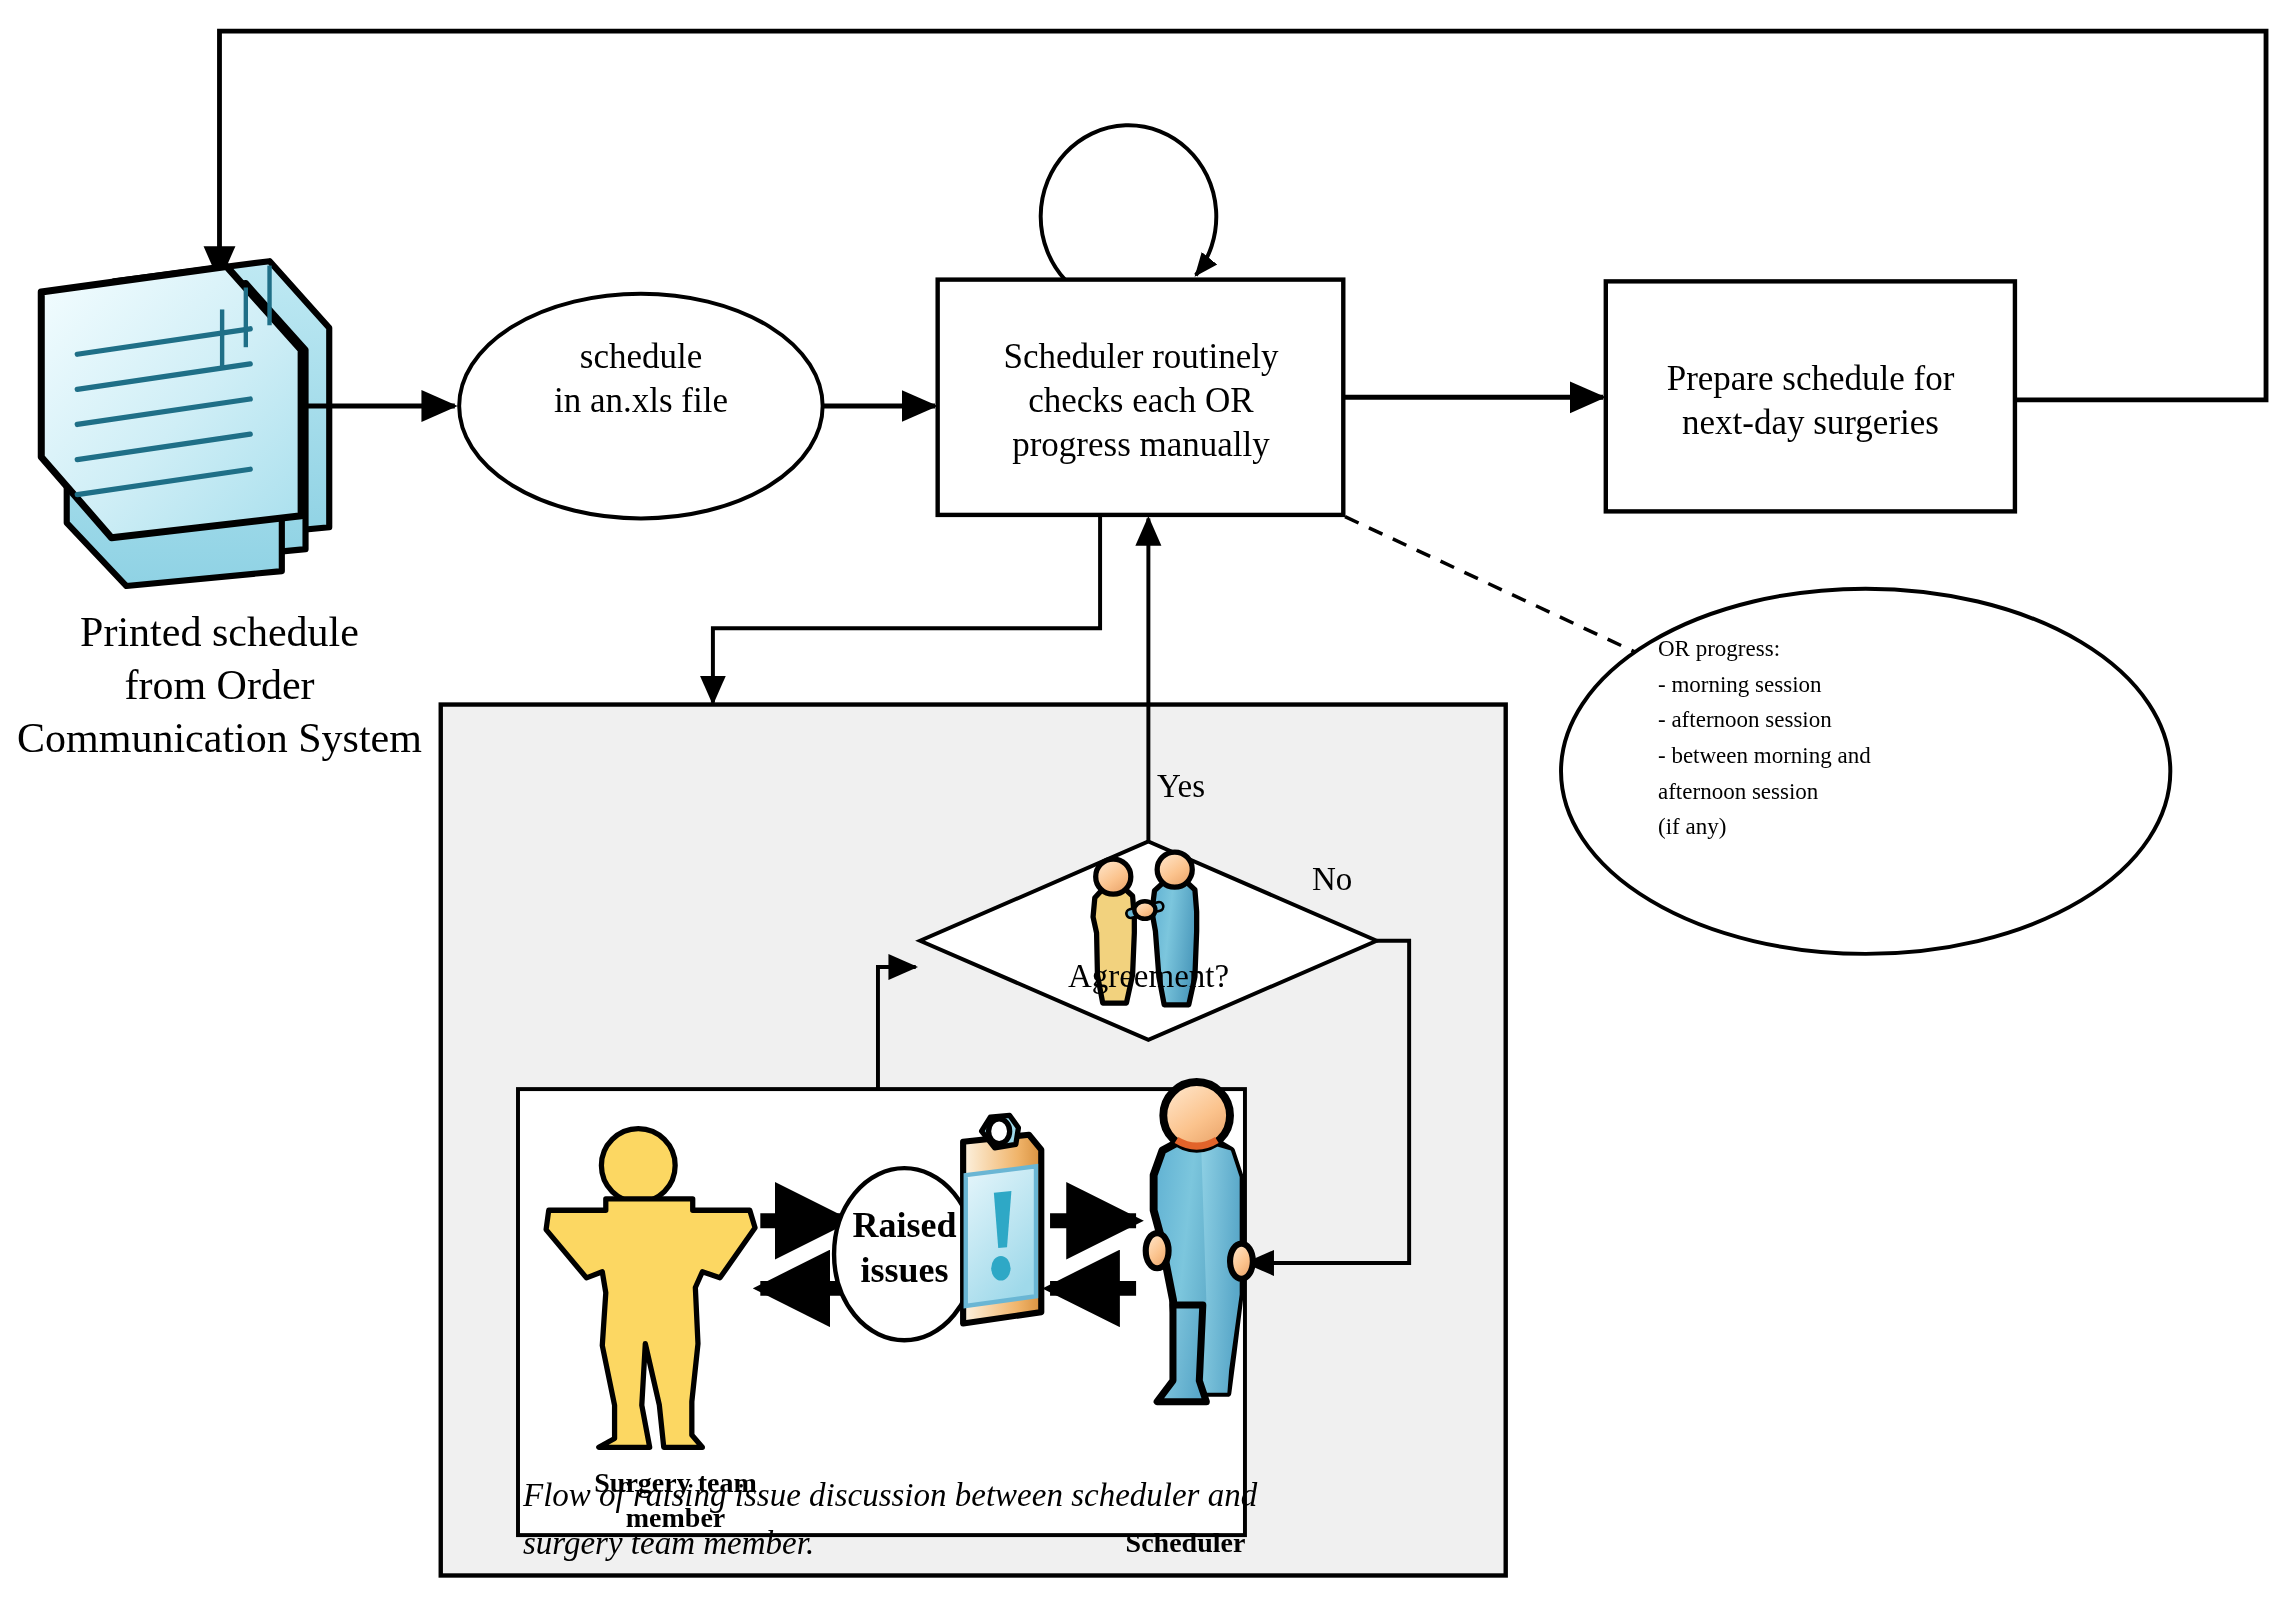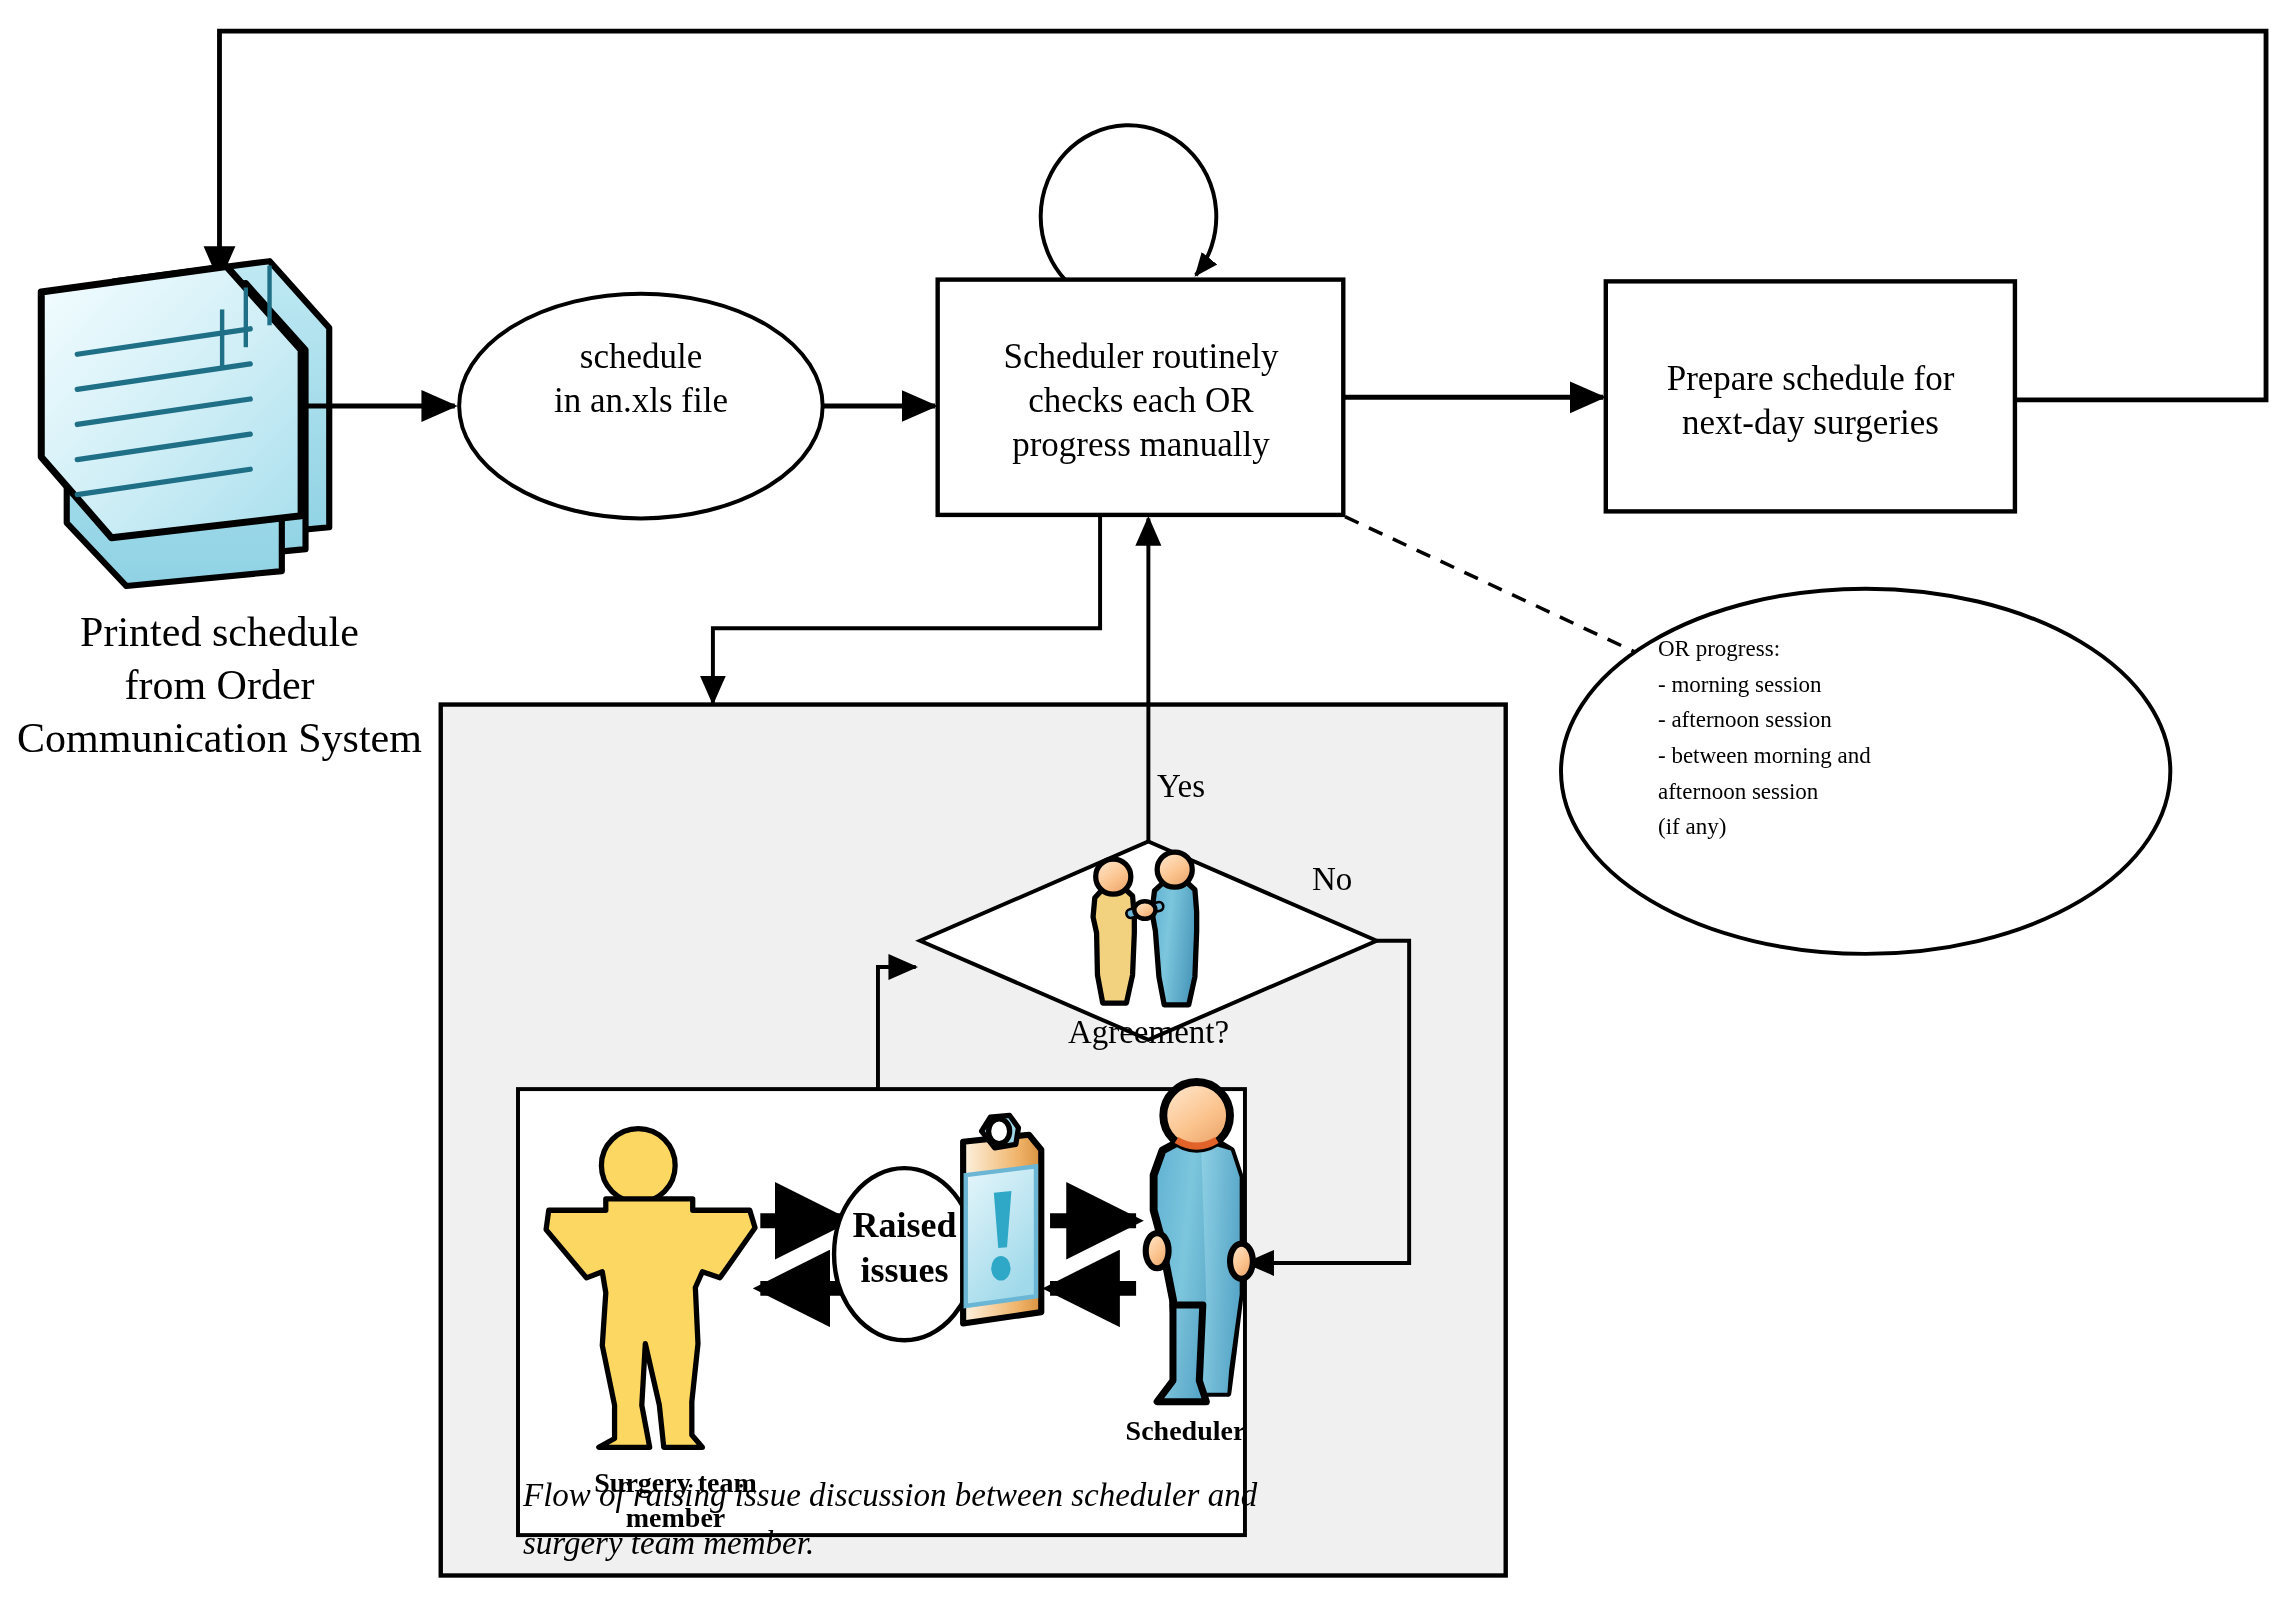--- a/index.html
+++ b/index.html
@@ -216,33 +216,33 @@
     <div>-  afternoon session</div>
     <div>-  between morning and</div>
     <div>    afternoon session</div>
     <div>    (if any)</div>
   </div>
 
   <div class="txt t-label" style="left:1157px; top:766px; width:105px; text-align:left;">Yes</div>
 
   <div class="txt t-label" style="left:1312px; top:859px; width:105px; text-align:left;">No</div>
 
-  <div class="txt t-label" style="left:973px; top:1012px; width:351px;">Agreement?</div>
+  <div class="txt t-label" style="left:973px; top:956px; width:351px;">Agreement?</div>
 
   <div class="txt t-raised" style="left:834px; top:1203px; width:141px;">
     <div>Raised</div>
     <div>issues</div>
   </div>
 
   <div class="txt t-person" style="left:544px; top:1465px; width:263px;">
     <div>Surgery team</div>
     <div>member</div>
   </div>
 
-  <div class="txt t-person" style="left:1054px; top:1413px; width:263px;">Scheduler</div>
+  <div class="txt t-person" style="left:1054px; top:1525px; width:263px;">Scheduler</div>
 
   <div class="txt t-flowcap" style="left:508px; top:1472px; width:931px;margin-left:15px;">
     <div>Flow of raising issue discussion between scheduler and</div>
     <div>surgery team member.</div>
   </div>
 
 </div>
 
 
 </body></html>

